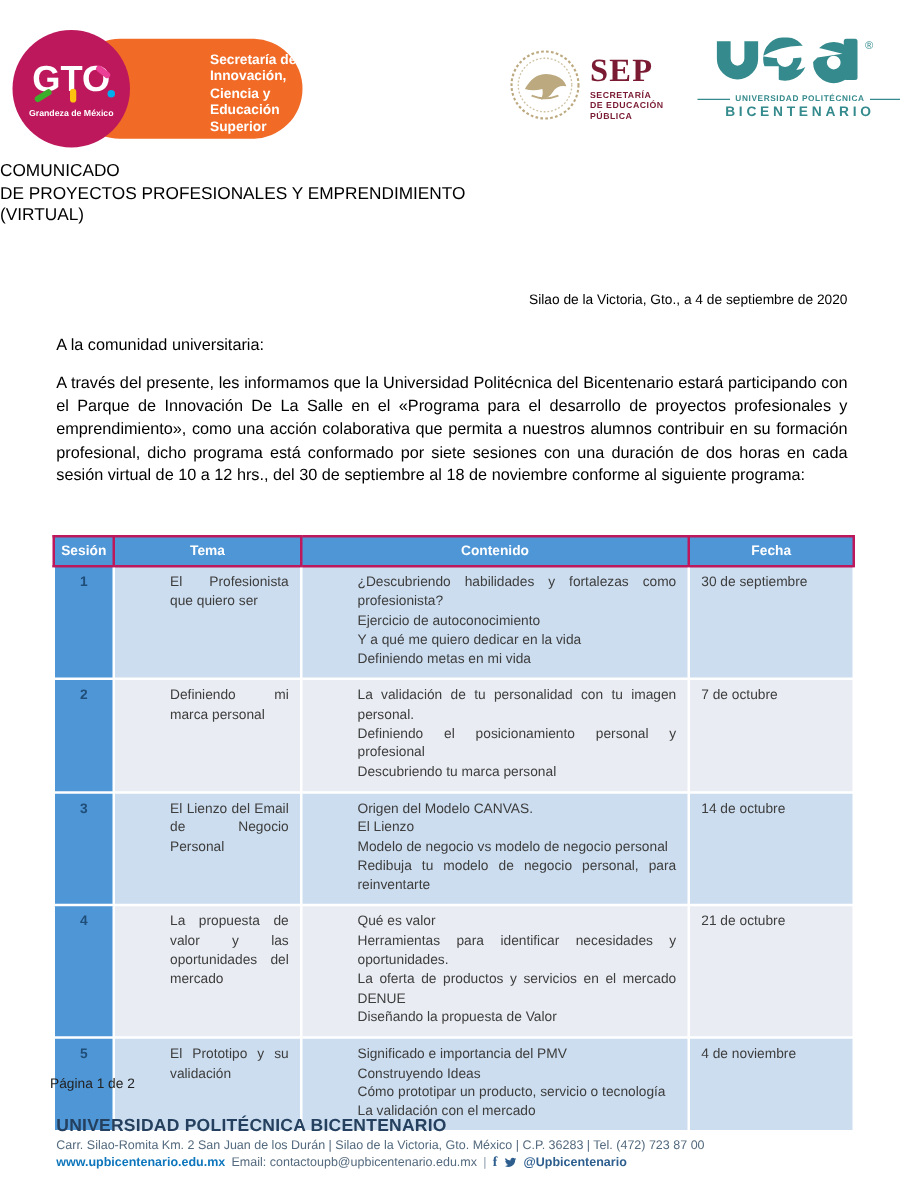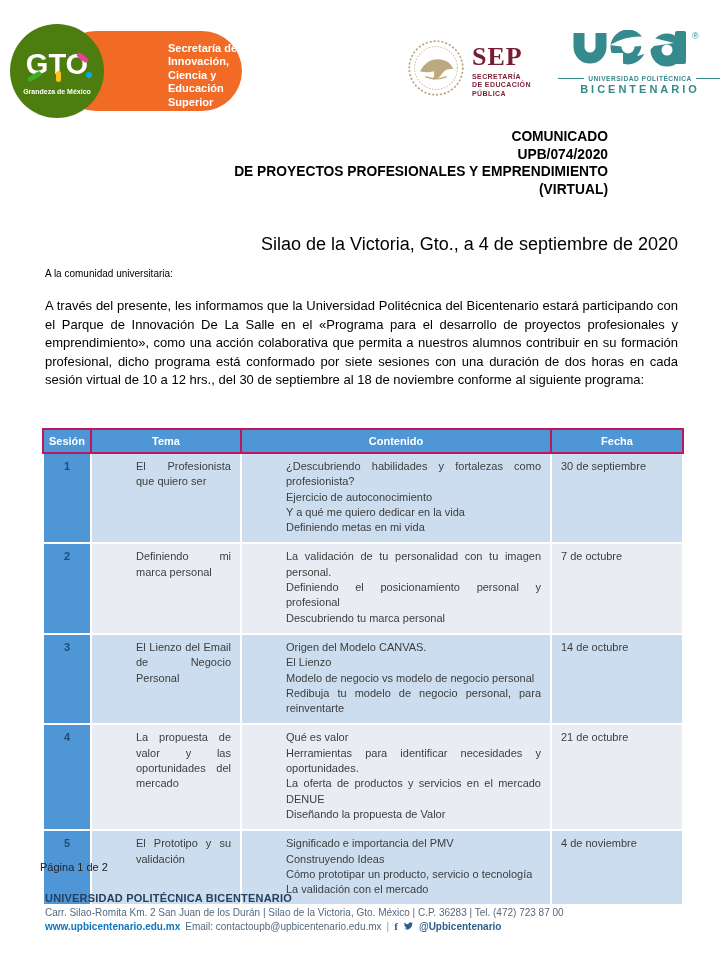--- a/index.html
+++ b/index.html
@@ -8,21 +8,21 @@
 
   
   .logo-row{position:absolute;top:24px;left:10px;width:700px;height:94px;}
 
   .gto-logo{position:absolute;left:0;top:0;width:232px;height:94px;}
   .gto-pill{position:absolute;left:46px;top:7px;width:186px;height:80px;background:#F16A26;
             border-radius:40px;}
   .gto-pill-text{position:absolute;left:112px;top:11px;width:92px;color:#fff;font-weight:bold;
             font-size:11px;line-height:13.4px;}
   .gto-circle{position:absolute;left:0;top:0;width:94px;height:94px;border-radius:50%;
-            background:#4d7c0f;}
+            background:#be185d;}
   .gto-acronym{position:absolute;left:0;top:24px;width:94px;text-align:center;color:#fff;
             font-weight:bold;font-size:29px;letter-spacing:0px;}
   .gto-tagline{position:absolute;left:0;top:64px;width:94px;text-align:center;color:#fff;
             font-size:7px;font-weight:bold;}
   .chip{position:absolute;border-radius:3px;}
   .chip-green{left:17px;top:50px;width:15px;height:5px;background:#3DAE2B;transform:rotate(-32deg);}
   .chip-yellow{left:46px;top:47px;width:5px;height:11px;background:#FFC20E;}
   .chip-pink{left:66px;top:31px;width:13px;height:5px;background:#EC3E96;transform:rotate(38deg);}
   .chip-cyan{left:76px;top:48px;width:6px;height:6px;border-radius:50%;background:#00AEEF;}
 
@@ -32,25 +32,25 @@
             color:#7A1B33;line-height:26px;letter-spacing:1px;}
   .sep-name{font-size:7px;font-weight:bold;color:#7A1B33;letter-spacing:.4px;line-height:8.5px;margin-top:3px;}
 
   .upb-logo{position:absolute;left:548px;top:6px;width:164px;height:70px;text-align:center;color:#348A8C;}
   .upb-caption{display:flex;align-items:center;gap:4px;font-size:6.6px;font-weight:bold;
             letter-spacing:.5px;color:#348A8C;margin-top:1px;}
   .upb-caption .rule{flex:1;height:1px;background:#348A8C;}
   .upb-name2{font-size:11px;font-weight:bold;letter-spacing:3px;color:#348A8C;margin-top:1px;}
 
   
-  .title-block{position:absolute;top:128px;left:0;width:608px;text-align:right;
-            font-weight:bold;font-size:13.8px;line-height:17.6px;}
-
-  .dateline{position:absolute;top:234px;left:40px;width:638px;text-align:right;font-size:18px;}
-  .salutation{position:absolute;top:268px;left:45px;font-size:10px;}
+  .title-block{position:absolute;top:128px;left:0;width:608px;text-align:left;
+            font-weight:normal;font-size:13.8px;line-height:17.6px;}
+
+  .dateline{position:absolute;top:234px;left:40px;width:638px;text-align:right;font-size:11px;}
+  .salutation{position:absolute;top:268px;left:45px;font-size:13px;}
   .body-par{position:absolute;top:297px;left:45px;width:633px;font-size:13px;
             line-height:18.6px;text-align:justify;}
 
   
   .prog-table{position:absolute;top:428px;left:42px;width:640px;border-collapse:collapse;
             table-layout:fixed;font-size:11px;}
   .prog-table col.c-sesion{width:48px;}
   .prog-table col.c-tema{width:150px;}
   .prog-table col.c-contenido{width:310px;}
   .prog-table col.c-fecha{width:132px;}
@@ -61,21 +61,21 @@
   .prog-table td.sesion{background:#4F96D7;color:#1F4E79;font-weight:bold;text-align:center;}
   .prog-table tr.row-a td:not(.sesion){background:#CCDDEF;}
   .prog-table tr.row-b td:not(.sesion){background:#E9EDF3;}
   .prog-table td.tema,.prog-table td.contenido{text-align:justify;padding-left:44px;}
   .prog-table .cline{text-align:justify;}
 
   .page-number{position:absolute;top:861px;left:40px;width:600px;font-size:11px;color:#222;}
 
   
   .footer{position:absolute;top:892px;left:45px;width:630px;}
-  .footer-university{font-size:11px;font-weight:bold;color:#24405E;letter-spacing:.2px;}
+  .footer-university{font-size:14px;font-weight:bold;color:#24405E;letter-spacing:.2px;}
   .footer-address{font-size:10px;color:#546A7E;margin-top:3px;}
   .footer-line3{display:flex;align-items:center;gap:5px;font-size:10px;color:#546A7E;margin-top:2px;}
   .footer-web{color:#0E76BC;font-weight:bold;}
   .footer-pipe{color:#8FA0AE;}
   .fb-glyph{color:#2D5E8E;font-weight:bold;font-family:"Liberation Serif",serif;font-size:11px;}
   .footer-handle{color:#2D5E8E;font-weight:bold;}
 </style>
 </head>
 <body>
 
@@ -128,21 +128,20 @@
         <span class="rule"></span>
         <span>UNIVERSIDAD POLITÉCNICA</span>
         <span class="rule"></span>
       </div>
       <div class="upb-name2">BICENTENARIO</div>
     </div>
   </div>
 
   <div class="title-block">
     <div>COMUNICADO</div>
-    <div>UPB/074/2020</div>
     <div>DE PROYECTOS PROFESIONALES Y EMPRENDIMIENTO</div>
     <div>(VIRTUAL)</div>
   </div>
 
   <div class="dateline">Silao de la Victoria, Gto., a 4 de septiembre de 2020</div>
   <div class="salutation">A la comunidad universitaria:</div>
   <div class="body-par">A través del presente, les informamos que la Universidad Politécnica del Bicentenario estará participando con el Parque de Innovación De La Salle en el «Programa para el desarrollo de proyectos profesionales y emprendimiento», como una acción colaborativa que permita a nuestros alumnos contribuir en su formación profesional, dicho programa está conformado por siete sesiones con una duración de dos horas en cada sesión virtual de 10 a 12 hrs., del 30 de septiembre al 18 de noviembre conforme al siguiente programa:</div>
 
   <table class="prog-table">
     <colgroup>

